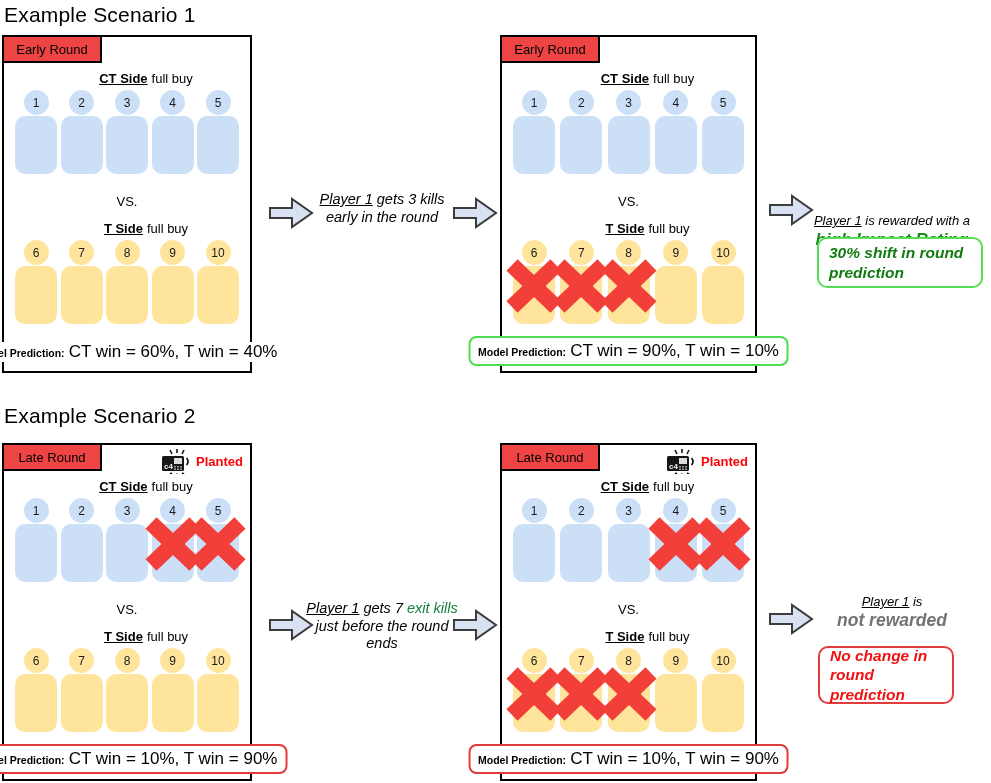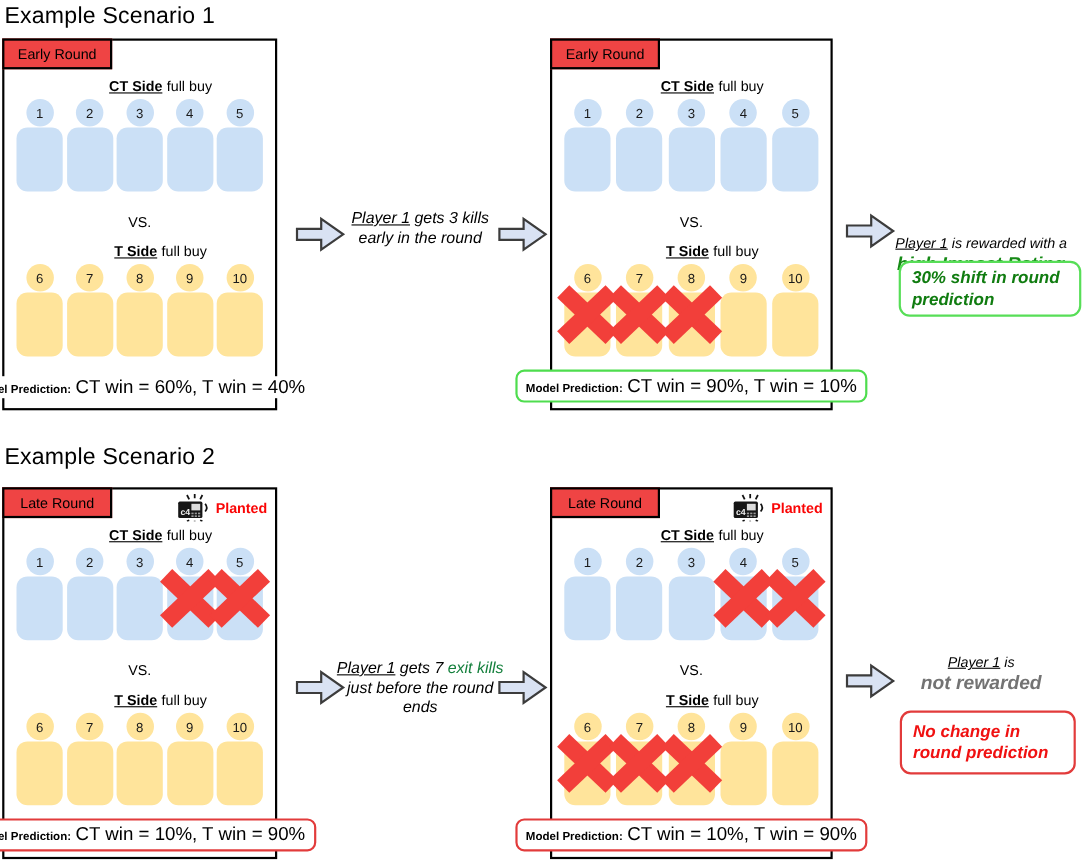--- a/index.html
+++ b/index.html
@@ -55,21 +55,21 @@
   #out1{left:793px;top:173px;width:198px;margin-top:40px;}
   #out2{left:793px;top:594px;width:198px;}
   .outcome .l1{font-style:italic;font-size:13px;}
   .emph-green{color:#168a16;font-weight:bold;font-style:italic;font-size:17px;}
   .emph-red{color:#737373;font-weight:bold;font-style:italic;font-size:17.5px;}
 
   .note-box{position:absolute;border-radius:10px;background:#fff;display:flex;align-items:center;
     justify-content:center;font-weight:bold;font-style:italic;font-size:15.5px;
     padding:4px 10px;box-sizing:border-box;line-height:1.25;}
   #nb1{left:817px;top:237px;width:166px;height:51px;}
-  #nb2{left:818px;top:646px;width:160px;height:58px;}
+  #nb2{left:818px;top:646px;width:136px;height:58px;}
   .note-green{border:2px solid #57de57;color:#107c10;}
   .note-red{border:2px solid #e23b3b;color:#f01111;}
 </style>
 </head>
 <body>
 
 <div class="canvas">
 
   <div class="h" id="h1">Example Scenario 1</div>
 

